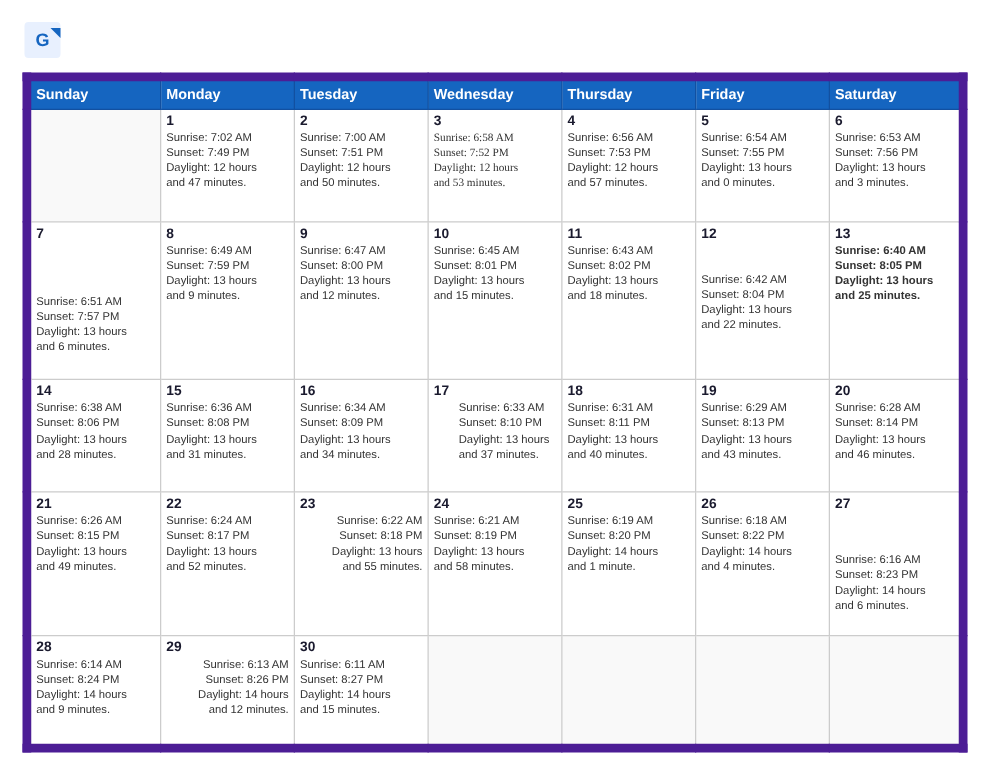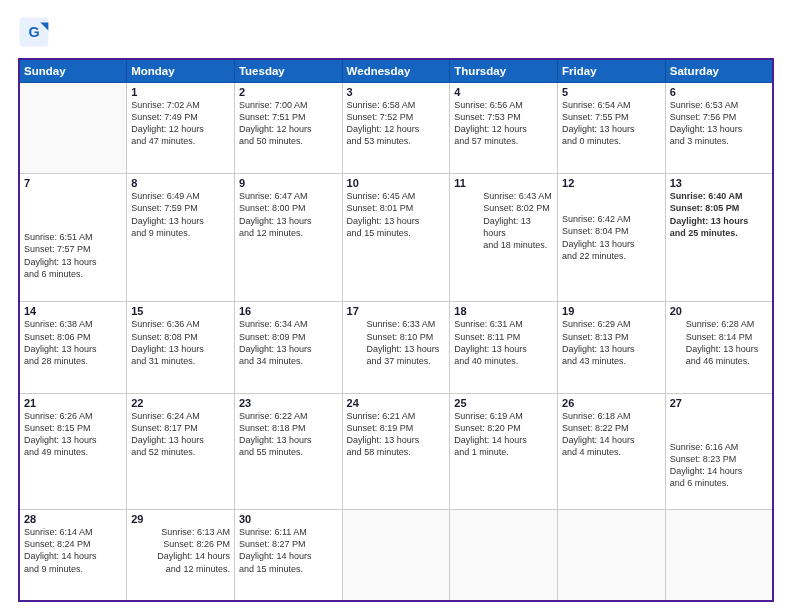--- a/index.html
+++ b/index.html
@@ -55,21 +55,21 @@
       font-weight: bold;
       color: #1a1a2e;
       line-height: 1.1;
     }
     .subtitle {
       font-size: 14px;
       color: #444;
     }
     .calendar {
       flex: 1;
-      border: 2px solid #4c1d95;
+      border: 7px solid #4c1d95;
       border-collapse: collapse;
       width: 100%;
       table-layout: fixed;
     }
     .calendar th {
       background: #1565c0;
       color: #fff;
       font-size: 11.5px;
       font-weight: bold;
       padding: 5px 4px;
@@ -146,21 +146,21 @@
           </td>
           <td>
             <span class="day-num">2</span>
             <div class="day-info" style="white-space: pre-line;">Sunrise: 7:00 AM
 Sunset: 7:51 PM
 Daylight: 12 hours
 and 50 minutes.</div>
           </td>
           <td>
             <span class="day-num">3</span>
-            <div class="day-info" style="white-space: pre-line;">Sunrise: 6:58 AM
+            <div class="day-info" style="white-space: pre-line; font-family: Liberation Serif, serif;">Sunrise: 6:58 AM
 Sunset: 7:52 PM
 Daylight: 12 hours
 and 53 minutes.</div>
           </td>
           <td>
             <span class="day-num">4</span>
             <div class="day-info" style="white-space: pre-line;">Sunrise: 6:56 AM
 Sunset: 7:53 PM
 Daylight: 12 hours
 and 57 minutes.</div>
@@ -204,21 +204,21 @@
           </td>
           <td>
             <span class="day-num">10</span>
             <div class="day-info" style="white-space: pre-line;">Sunrise: 6:45 AM
 Sunset: 8:01 PM
 Daylight: 13 hours
 and 15 minutes.</div>
           </td>
           <td>
             <span class="day-num">11</span>
-            <div class="day-info" style="white-space: pre-line; margin-left: 29px;">Sunrise: 6:43 AM
+            <div class="day-info" style="white-space: pre-line;">Sunrise: 6:43 AM
 Sunset: 8:02 PM
 Daylight: 13 hours
 and 18 minutes.</div>
           </td>
           <td>
             <span class="day-num">12</span>
             <div class="day-info" style="white-space: pre-line; margin-top: 24px;">Sunrise: 6:42 AM
 Sunset: 8:04 PM
 Daylight: 13 hours
 and 22 minutes.</div>
@@ -269,21 +269,21 @@
           </td>
           <td>
             <span class="day-num">19</span>
             <div class="day-info" style="white-space: pre-line;">Sunrise: 6:29 AM
 Sunset: 8:13 PM
 Daylight: 13 hours
 and 43 minutes.</div>
           </td>
           <td>
             <span class="day-num">20</span>
-            <div class="day-info" style="white-space: pre-line; margin-left: 16px;">Sunrise: 6:28 AM
+            <div class="day-info" style="white-space: pre-line;">Sunrise: 6:28 AM
 Sunset: 8:14 PM
 Daylight: 13 hours
 and 46 minutes.</div>
           </td>
         </tr>
         <tr>
           <td>
             <span class="day-num">21</span>
             <div class="day-info" style="white-space: pre-line;">Sunrise: 6:26 AM
 Sunset: 8:15 PM
@@ -292,21 +292,21 @@
           </td>
           <td>
             <span class="day-num">22</span>
             <div class="day-info" style="white-space: pre-line;">Sunrise: 6:24 AM
 Sunset: 8:17 PM
 Daylight: 13 hours
 and 52 minutes.</div>
           </td>
           <td>
             <span class="day-num">23</span>
-            <div class="day-info" style="white-space: pre-line;">Sunrise: 6:22 AM
+            <div class="day-info" style="white-space: pre-line; text-align: right;">Sunrise: 6:22 AM
 Sunset: 8:18 PM
 Daylight: 13 hours
 and 55 minutes.</div>
           </td>
           <td>
             <span class="day-num">24</span>
             <div class="day-info" style="white-space: pre-line;">Sunrise: 6:21 AM
 Sunset: 8:19 PM
 Daylight: 13 hours
 and 58 minutes.</div>

